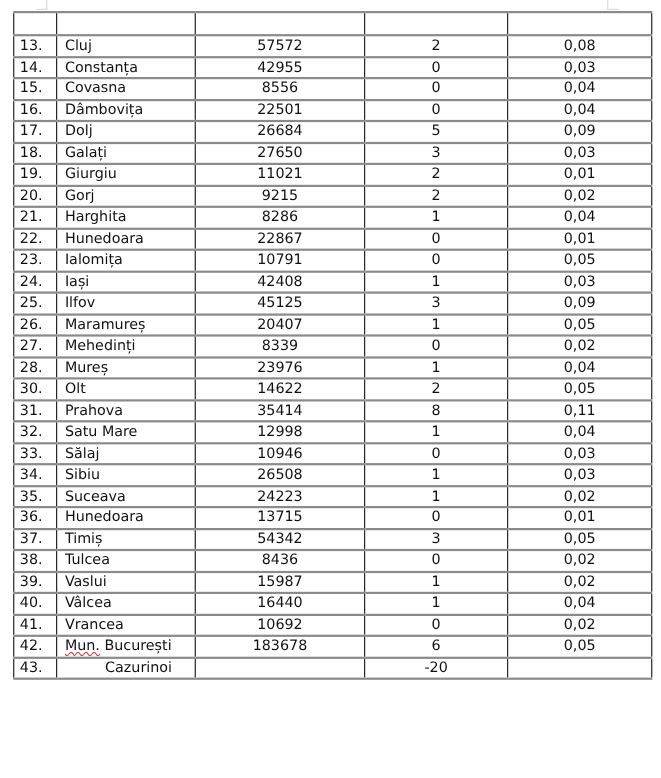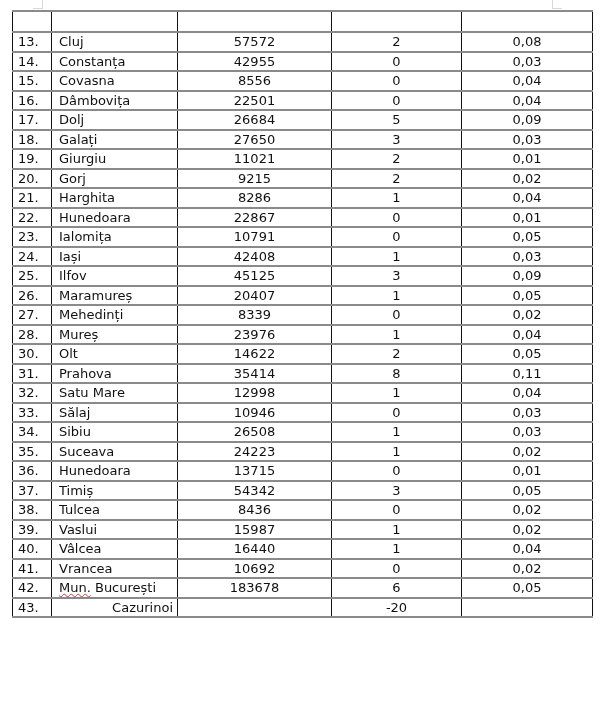--- a/index.html
+++ b/index.html
@@ -14,21 +14,21 @@
   td { border-left: 1.3px solid #111; border-right: 1.3px solid #111;
        border-top: 2px solid #8a8a8a; border-bottom: 2px solid #8a8a8a;
        height: 17.5px; padding: 0 4px; line-height: 17.5px; white-space: nowrap; overflow: hidden; }
   tr.header td { height: 19px; }
   td.c-nr { width: 29px; text-align: left; padding-left: 5px; margin-left: 28px; }
   td.c-name { width: 114px; text-align: left; padding-left: 7px; }
   td.c-total { width: 145px; text-align: center; }
   td.c-new { width: 121px; text-align: center; }
   td.c-rate { width: 122px; text-align: center; }
   .spell { text-decoration: underline wavy #d04040; text-decoration-thickness: 1px; text-align: right; }
-  .split { display: flex; justify-content: flex-end; padding-right: 0px; margin-left: 20px; }
+  .split { display: flex; justify-content: center; padding-right: 0px; margin-left: 20px; }
 </style>
 </head>
 <body>
 
 <div class="corner-mark cm-tl-v"></div>
 <div class="corner-mark cm-tl-h"></div>
 <div class="corner-mark cm-tr-v"></div>
 <div class="corner-mark cm-tr-h"></div>
 
 <table>

